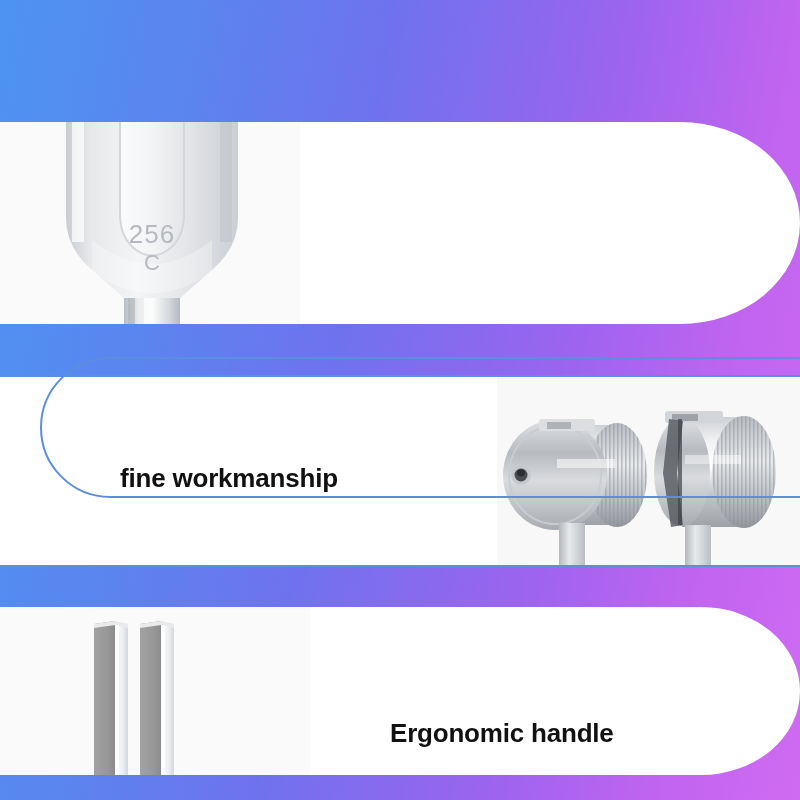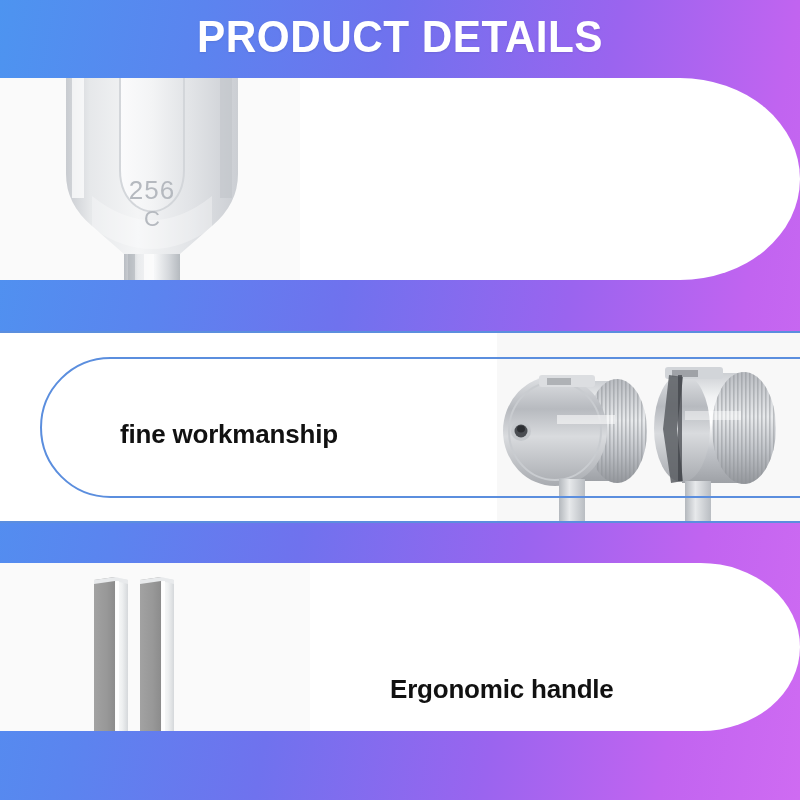--- a/index.html
+++ b/index.html
@@ -35,20 +35,21 @@
     transform: scaleX(0.94);
     text-shadow: 0 1px 2px rgba(60,60,120,0.18);
     white-space: nowrap;
   }
 
   
   .panel {
     position: absolute;
     background: #ffffff;
     overflow: hidden;
+    margin-top: 44px;
   }
   .panel-1 {
     left: 0; top: 78px;
     width: 800px; height: 202px;
     border-top-right-radius: 120px 101px;
     border-bottom-right-radius: 120px 101px;
   }
   .panel-2 {
     left: 0; top: 331px;
     width: 800px; height: 192px;
@@ -119,23 +120,20 @@
     position: absolute;
     left: 497px; top: 0;
     width: 303px; height: 188px;
   }
 </style>
 </head>
 <body>
 
 <div id="page">
 
-  <div class="header">
-    <div class="header-title">PRODUCT DETAILS</div>
-  </div>
 
   <div class="panel panel-1">
     <div class="img-zone img-zone-1"></div>
 
     <svg class="fork1" viewBox="0 0 190 202">
       <defs>
         <linearGradient id="mtl1" x1="0" y1="0" x2="1" y2="0">
           <stop offset="0%" stop-color="#c8cbd0"></stop>
           <stop offset="14%" stop-color="#e6e8ea"></stop>
           <stop offset="42%" stop-color="#f4f5f6"></stop>

